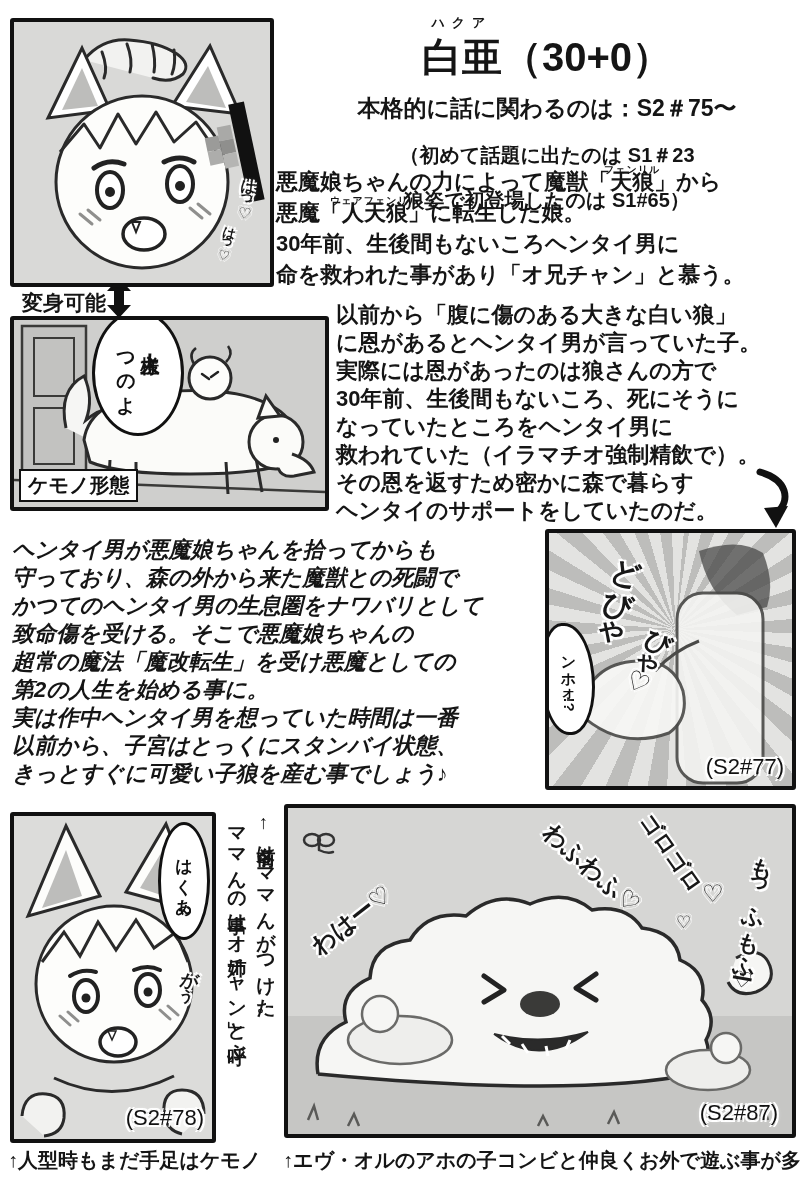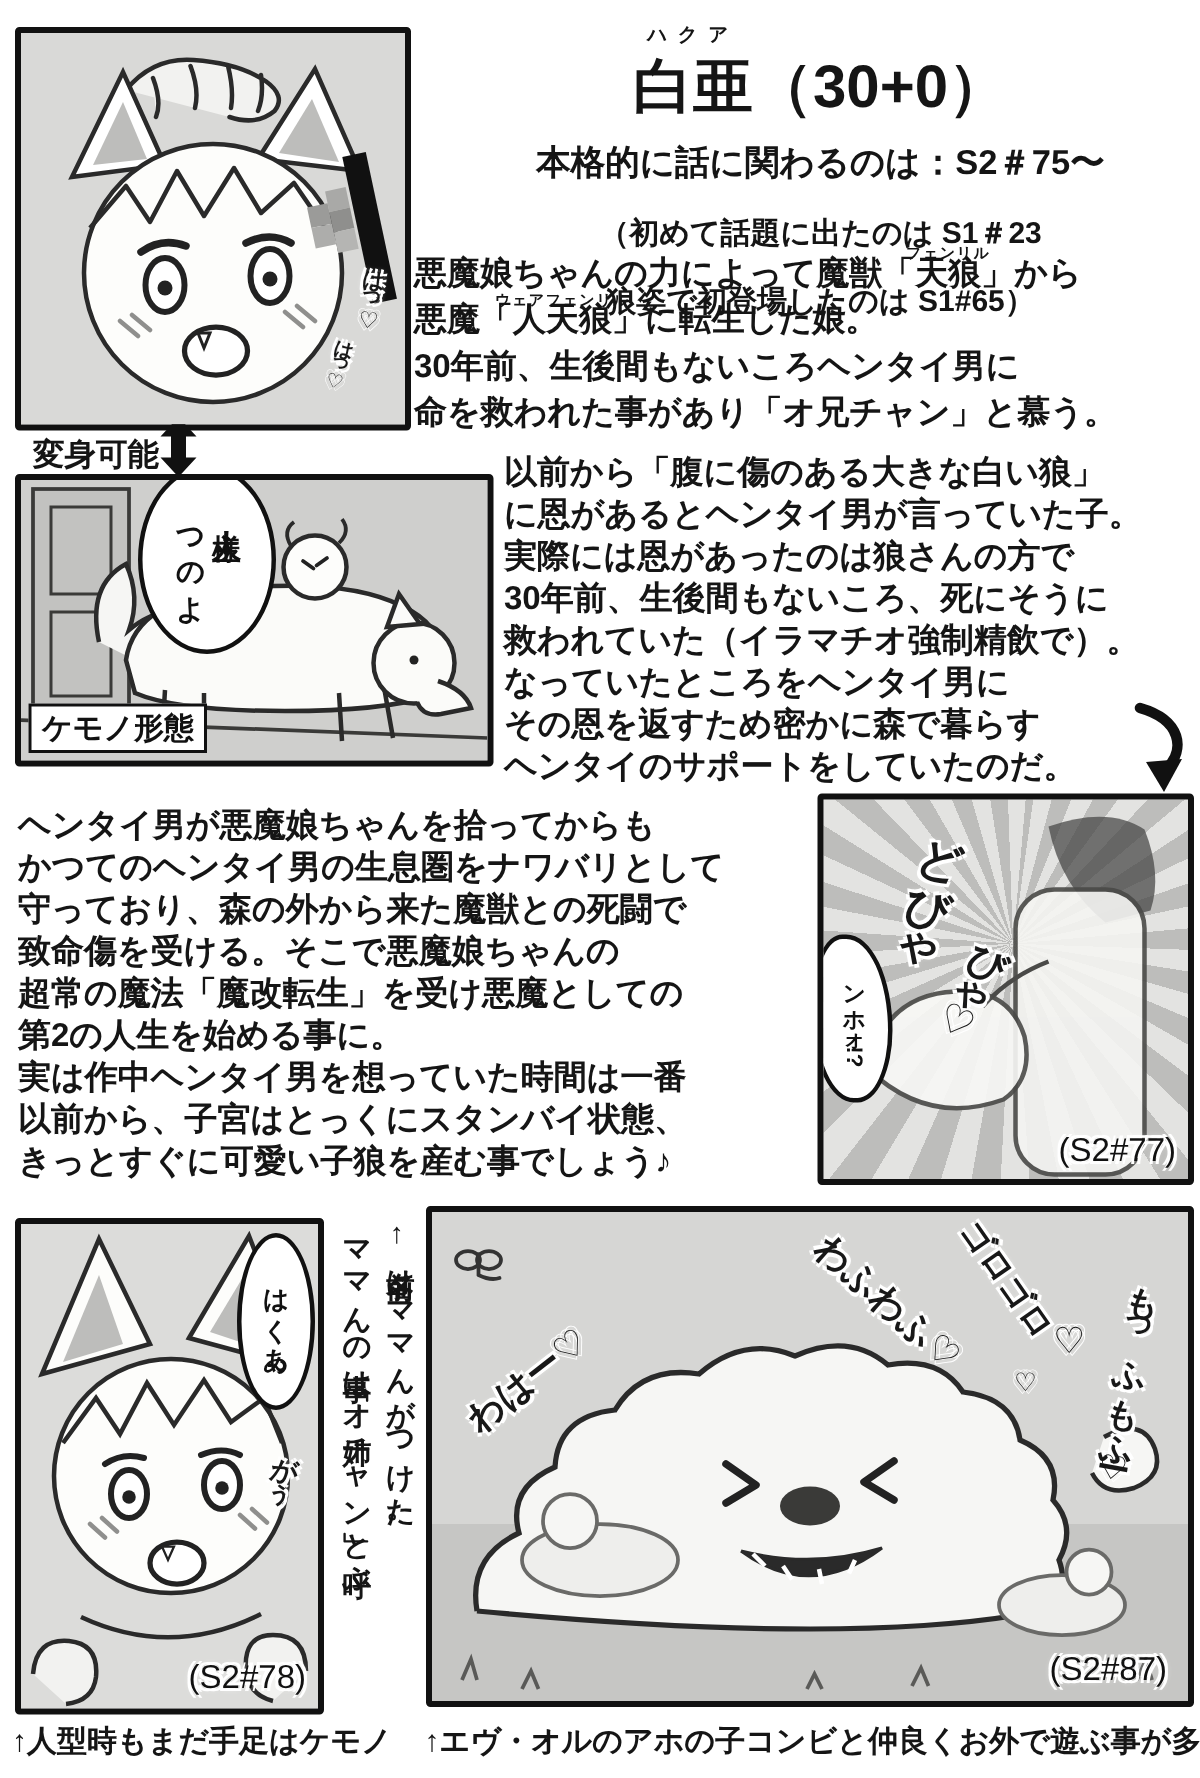--- a/index.html
+++ b/index.html
@@ -20,21 +20,21 @@
   .sub1{font-size:23px;font-weight:bold;margin-top:8px;white-space:nowrap;}
   .sub2,.sub3{font-size:20px;font-weight:bold;margin-top:18px;white-space:nowrap;}
   
   .para{position:absolute;}
   .para .tline{display:block;}
   .intro{left:276px;top:166px;width:522px;font-size:22px;}
   .intro .tline{height:31px;line-height:31px;}
   .para-right{left:336px;top:301px;width:464px;font-size:22px;}
   .para-right .tline{height:28px;line-height:28px;}
   .para-left{left:12px;top:536px;width:532px;font-size:22px;}
-  .para-left .tline{height:28px;line-height:28px;}
+  .para-left .tline{height:28px;line-height:28px;font-style:italic;}
   
   .bubble{position:absolute;background:#fff;border:3px solid #111;border-radius:50%;
           display:flex;align-items:center;justify-content:center;z-index:5;}
   .vtext{writing-mode:vertical-rl;text-orientation:mixed;font-weight:bold;color:#111;}
   .sfx{position:absolute;font-weight:bold;color:#181818;z-index:4;white-space:nowrap;
        text-shadow:-2px -2px 0 #fff,2px -2px 0 #fff,-2px 2px 0 #fff,2px 2px 0 #fff,0 0 4px #fff;}
   .panel-num{position:absolute;font-weight:normal;font-size:22px;color:#111;z-index:6;white-space:nowrap;
        text-shadow:-2px -2px 0 #fff,2px -2px 0 #fff,-2px 2px 0 #fff,2px 2px 0 #fff,0 0 5px #fff;}
   .boxlabel{position:absolute;background:#fff;border:2px solid #111;padding:1px 7px;
        font-size:20px;font-weight:bold;z-index:6;white-space:nowrap;}
@@ -145,34 +145,34 @@
       </div>
     </div>
     <div class="boxlabel" style="left:5px;bottom:5px;text-align:center;">ケモノ形態</div>
   </div>
 
   <div class="para para-right jp">
     <span class="tline">以前から「腹に傷のある大きな白い狼」</span>
     <span class="tline">に恩があるとヘンタイ男が言っていた子。</span>
     <span class="tline">実際には恩があったのは狼さんの方で</span>
     <span class="tline">30年前、生後間もないころ、死にそうに</span>
+    <span class="tline">なっていたところをヘンタイ男に</span>
     <span class="tline">救われていた（イラマチオ強制精飲で）。</span>
-    <span class="tline">なっていたところをヘンタイ男に</span>
     <span class="tline">その恩を返すため密かに森で暮らす</span>
     <span class="tline">ヘンタイのサポートをしていたのだ。</span>
   </div>
   <svg style="position:absolute;left:754px;top:466px;" width="42" height="62" viewBox="0 0 42 62">
     <path d="M6,6 C34,14 36,34 24,46" fill="none" stroke="#111" stroke-width="7" stroke-linecap="round"></path>
     <polygon points="10,42 34,40 22,62" fill="#111"></polygon>
   </svg>
 
   <div class="para para-left jp">
     <span class="tline">ヘンタイ男が悪魔娘ちゃんを拾ってからも</span>
+    <span class="tline">守っており、森の外から来た魔獣との死闘で</span>
     <span class="tline">かつてのヘンタイ男の生息圏をナワバリとして</span>
-    <span class="tline">守っており、森の外から来た魔獣との死闘で</span>
     <span class="tline">致命傷を受ける。そこで悪魔娘ちゃんの</span>
     <span class="tline">超常の魔法「魔改転生」を受け悪魔としての</span>
     <span class="tline">第2の人生を始める事に。</span>
     <span class="tline">実は作中ヘンタイ男を想っていた時間は一番</span>
     <span class="tline">以前から、子宮はとっくにスタンバイ状態、</span>
     <span class="tline">きっとすぐに可愛い子狼を産む事でしょう♪</span>
   </div>
 
   <div class="panel burst" style="left:545px;top:529px;width:251px;height:261px;">
     <svg class="illus" width="243" height="253" viewBox="0 0 243 253">

